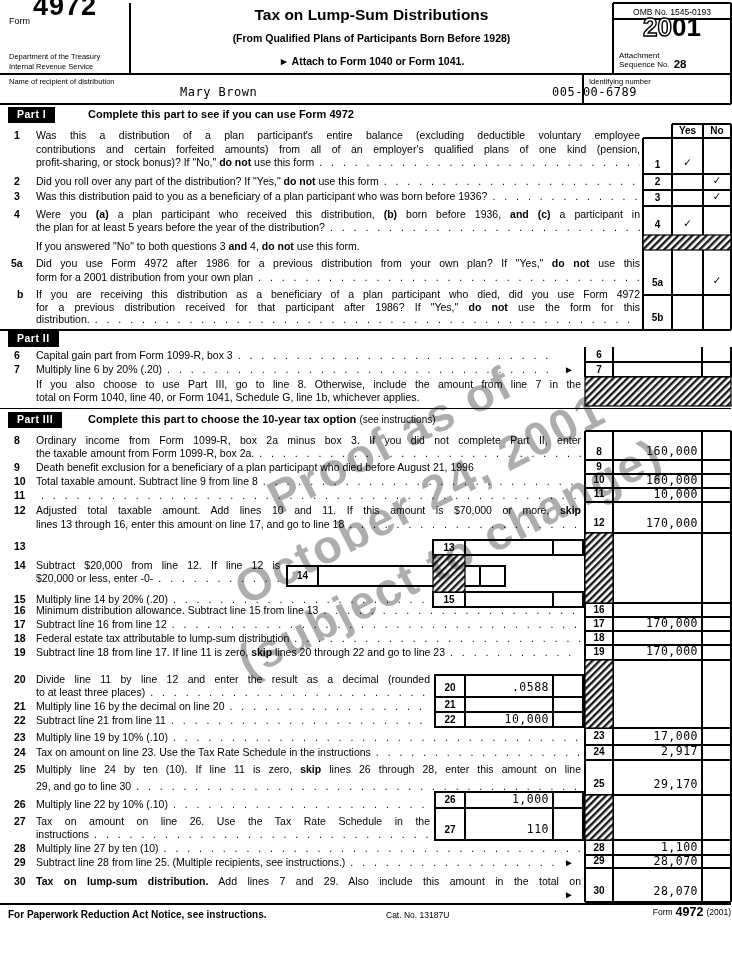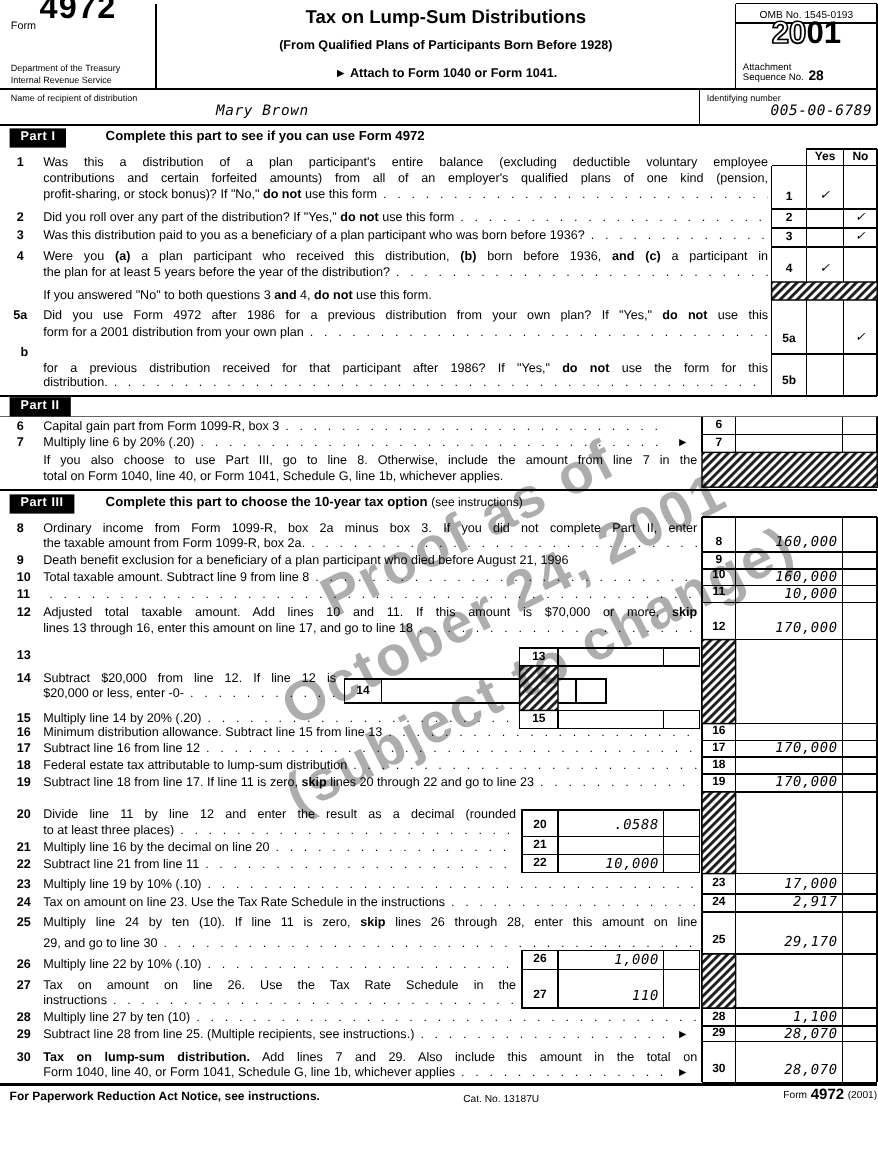--- a/index.html
+++ b/index.html
@@ -6,21 +6,21 @@
   .page{position:relative;width:732px;height:972px;background:#fff;overflow:hidden;
         font-family:"Liberation Sans",sans-serif;color:#000}
   svg.grid{position:absolute;left:0;top:0}
   .t{position:absolute;font-size:10.5px;line-height:13px;white-space:nowrap}
   .j{white-space:normal;text-align:justify;text-align-last:justify}
   .fl{position:absolute;display:flex;align-items:flex-start;font-size:10.5px;line-height:13px;white-space:nowrap}
   .dots{flex:1;overflow:hidden;padding-left:5px;letter-spacing:3px;font-size:10.5px}
   .dots::after{content:". . . . . . . . . . . . . . . . . . . . . . . . . . . . . . . . . . . . . . . . . . . . . . . . . . . . . . . . . . . . . . . . . . . . ."}
   .n{position:absolute;font-weight:bold;font-size:10.5px;line-height:13px}
   .bn{position:absolute;font-weight:bold;font-size:10px;text-align:center;line-height:12px}
-  .hw{font-family:"DejaVu Sans Mono",monospace;font-style:italic;letter-spacing:.5px}
+  .hw{font-family:"DejaVu Sans Mono",monospace;letter-spacing:.5px}
   .val{position:absolute;text-align:right;font-size:11.5px;line-height:13px}
   .chk{position:absolute;font-size:12px}
   .bar{position:absolute;left:0;width:731px;height:16px;background:#fff}
   .bar .lbl{position:absolute;left:8px;top:0;height:15px;background:#000;color:#fff;font-weight:bold;
             font-size:10.5px;padding:1px 9px 0;letter-spacing:.5px}
   .bar .ttl{position:absolute;left:88px;top:1px;font-weight:bold;font-size:11px}
   .bar .nt{font-weight:normal;font-size:10px}
   .sm{position:absolute;font-size:7.5px;line-height:9px}
   .wm{position:absolute;left:100px;top:400px;width:640px;transform:rotate(-27deg);
       color:#000;opacity:.32;mix-blend-mode:multiply;font-weight:bold;font-size:47px;
@@ -135,21 +135,21 @@
 <div class="t" style="left:613px;top:21px;width:118px;text-align:center;font-size:26px;font-weight:bold"><span style="color:#fff;-webkit-text-stroke:1.4px #000;text-shadow:0 0 1px #000">20</span><span>01</span></div>
 <div class="t" style="left:619px;top:49px;font-size:8px">Attachment</div>
 <div class="fl" style="left:619px;top:58px;font-size:8px">
       <span style="font-size:8px">Sequence No.</span>
       <span style="font-weight:bold;font-size:11.5px;margin-left:4px">28</span>
     </div>
 
 <div class="sm" style="left:9px;top:77px">Name of recipient of distribution</div>
 <div class="t hw" style="left:180px;top:86px;font-size:12px">Mary Brown</div>
 <div class="sm" style="left:589px;top:77px">Identifying number</div>
-<div class="t hw" style="left:576px;top:86px;width:151px;text-align:right;font-size:12px">005-00-6789</div>
+<div class="t hw" style="left:552px;top:86px;width:151px;text-align:left;font-size:12px">005-00-6789</div>
 
 <div class="bar" style="top:107px">
   <span class="lbl">Part I</span>
   <span class="ttl">Complete this part to see if you can use Form 4972</span>
 </div>
 <div class="bn" style="left:672px;top:125px;width:31px">Yes</div>
 <div class="bn" style="left:703px;top:125px;width:28px">No</div>
 
 <div class="n" style="left:14px;top:129px">1</div>
 <div class="t j" style="left:36px;top:142.5px;width:604px">contributions and certain forfeited amounts) from all of an employer's qualified plans of one kind (pension,</div>
@@ -196,20 +196,21 @@
 <div class="t j" style="left:36px;top:256.5px;width:604px">Did you use Form 4972 after 1986 for a previous distribution from your own plan? If "Yes," <b>do not</b> use this</div>
 <div class="fl" style="left:36px;top:270.5px;width:604px">
       <span>form for a 2001 distribution from your own plan</span>
       <span class="dots"></span>
     </div>
 <div class="bn" style="left:643px;top:277px;width:29px">5a</div>
 <div class="chk hw" style="left:672px;top:273px;width:31px;text-align:center"></div>
 <div class="chk hw" style="left:703px;top:273px;width:28px;text-align:center">✓</div>
 
 <div class="n" style="left:17px;top:288px">b</div>
+<div class="t j" style="left:36px;top:288px;width:604px">If you are receiving this distribution as a beneficiary of a plan participant who died, did you use Form 4972</div>
 <div class="t j" style="left:36px;top:300.5px;width:604px">for a previous distribution received for that participant after 1986? If "Yes," <b>do not</b> use the form for this</div>
 <div class="fl" style="left:36px;top:313px;width:604px">
       <span>distribution.</span>
       <span class="dots"></span>
     </div>
 <div class="bn" style="left:643px;top:312px;width:29px">5b</div>
 <div class="chk hw" style="left:672px;top:309px;width:31px;text-align:center"></div>
 <div class="chk hw" style="left:703px;top:309px;width:28px;text-align:center"></div>
 
 <div class="bar" style="top:330.5px">
@@ -411,24 +412,20 @@
 <div class="fl" style="left:36px;top:855.5px;width:522px">
       <span>Subtract line 28 from line 25. (Multiple recipients, see instructions.)</span>
       <span class="dots"></span>
     </div>
 <div class="arr" style="left:564px;top:855.5px">►</div>
 <div class="bn" style="left:585px;top:855px;width:28px">29</div>
 <div class="val hw" style="left:613px;top:854.5px;width:85px">28,070</div>
 
 <div class="n" style="left:14px;top:874.5px">30</div>
 <div class="t j" style="left:36px;top:874.5px;width:545px"><b>Tax on lump-sum distribution.</b> Add lines 7 and 29. Also include this amount in the total on</div>
-<div class="fl" style="left:36px;top:888px;width:522px">
-      <span>Form 1040, line 40, or Form 1041, Schedule G, line 1b, whichever applies</span>
-      <span class="dots"></span>
-    </div>
 <div class="arr" style="left:564px;top:888px">►</div>
 <div class="bn" style="left:585px;top:885px;width:28px">30</div>
 <div class="val hw" style="left:613px;top:884.5px;width:85px">28,070</div>
 
 <div class="t" style="left:8px;top:908px;font-weight:bold;font-size:10px">For Paperwork Reduction Act Notice, see instructions.</div>
 <div class="t" style="left:386px;top:909px;font-size:8.5px">Cat. No. 13187U</div>
 <div class="fl" style="left:600px;top:906px;width:131px;justify-content:flex-end">
       <span style="font-size:8.5px">Form</span>
       <span style="font-weight:bold;font-size:12.5px;margin:0 3px">4972</span>
       <span style="font-size:8.5px">(2001)</span>

